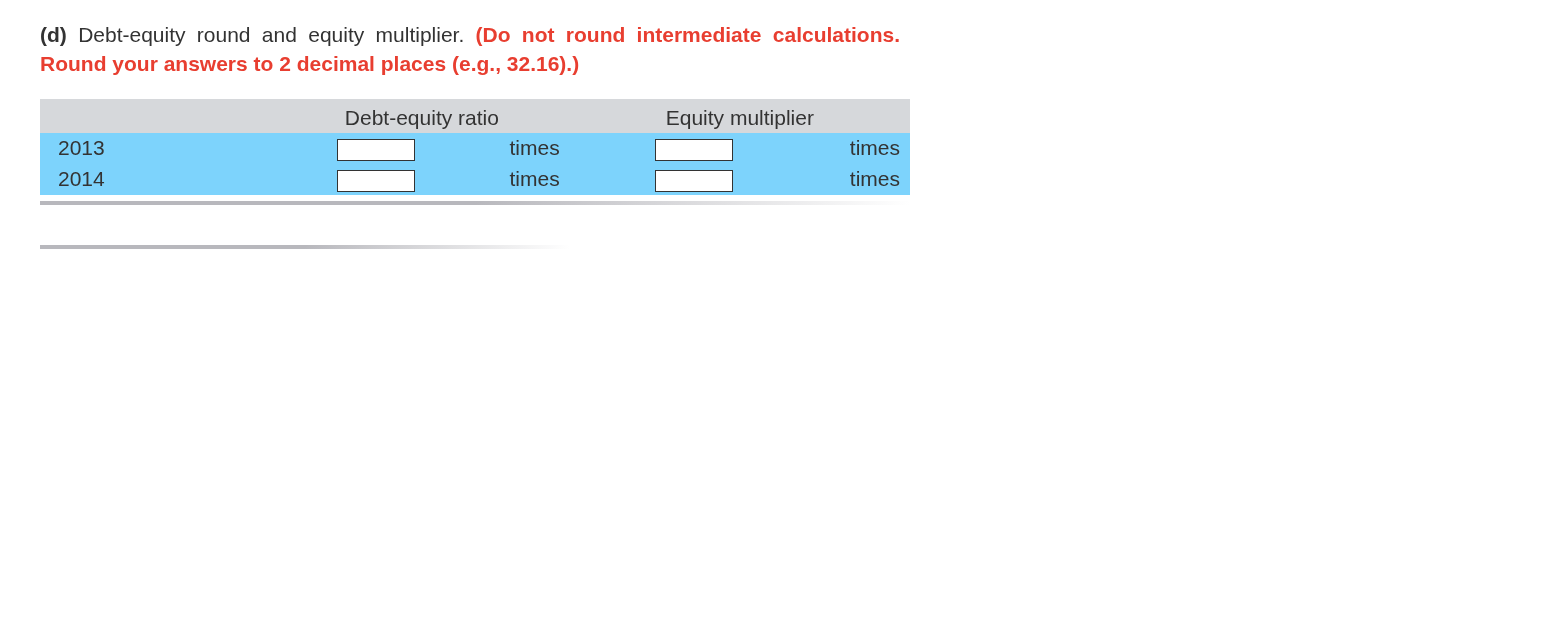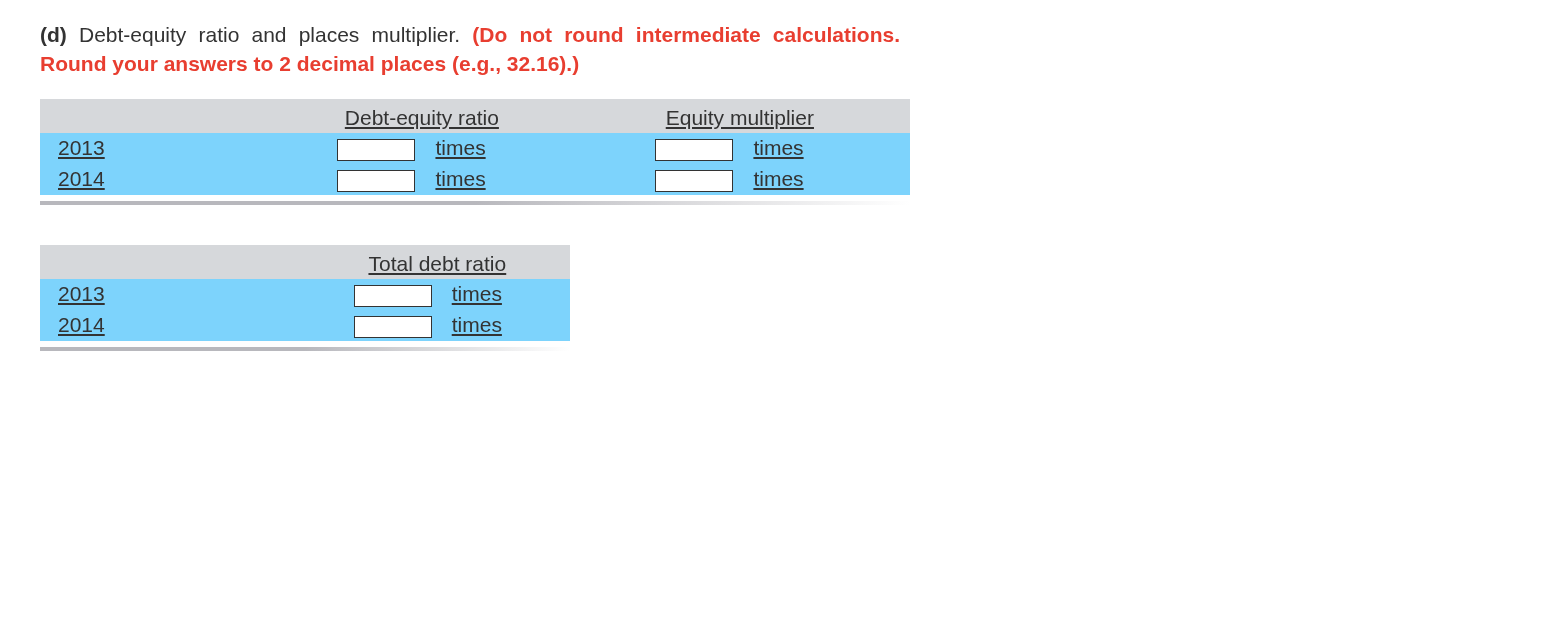--- a/index.html
+++ b/index.html
@@ -29,21 +29,20 @@
     text-justify: inter-word;
   }
   .redtext {
     color: #e83e30;
     font-weight: 700;
   }
   table.answer {
     border-collapse: collapse;
     margin-top: 8px;
     font-size: 21px;
-    text-decoration: underline;
   }
   table.answer th {
     font-weight: 400;
     text-align: center;
     background: #d6d8db;
     padding: 3px 20px;
   }
   table.answer th.blank {
     background: #d6d8db;
   }
@@ -64,38 +63,38 @@
     border: 1px solid #333;
     background: #fff;
     font-size: 16px;
     padding: 0 3px;
     box-sizing: border-box;
   }
   .unit {
     color: #333;
   }
   .col-value { width: 130px; text-align: right; }
-  .col-unit  { width: 130px; text-align: left; padding-left:2px;}
+  .col-unit  { width: 130px; text-align: right; padding-left:2px;}
   hr.fade {
     border: none;
     height: 4px;
     margin: 6px 0 0 0;
     background: linear-gradient(to right, #b8b8bd 0%, #b8b8bd 50%, rgba(184,184,189,0) 100%);
   }
   hr.fade.w870 { width: 870px; }
   hr.fade.w530 { width: 530px; }
   .gap-top { height: 4px; background:#d6d8db; }
 </style>
 </head>
 <body>
 
 <div class="question">
   <div class="prompt prompt-d" style="width:860px;">
     <span class="label">(d)</span>
-    <span>Debt-equity ratio and places multiplier.</span>
+    <span>Debt-equity round and equity multiplier.</span>
     <span class="redtext">(Do not round intermediate calculations. Round your answers to 2 decimal places (e.g., 32.16).)</span>
   </div>
 
   <table class="answer" style="width:870px;">
     <tbody>
         <tr>
           <td colspan="5" class="gap-top" style="padding:0;"></td>
         </tr>
     <tr>
       <th class="blank" style="width:210px;"></th>
@@ -116,35 +115,14 @@
       <td class="col-value"><input class="ans" style=""></td>
       <td class="col-unit"><span class="unit">times</span></td>
     </tr>
   </tbody>
     </table>
   <hr class="fade w870">
 </div>
 
 <div class="question">
 
-  <table class="answer" style="width:530px;">
-    <tbody>
-        <tr>
-          <td colspan="3" class="gap-top" style="padding:0;"></td>
-        </tr>
-    <tr>
-      <th class="blank" style="width:260px;"></th>
-      <th colspan="2" style="width:270px;">Total debt ratio</th>
-    </tr>
-    <tr class="datarow">
-      <td class="year">2013</td>
-      <td class="col-value"><input class="ans" style=""></td>
-      <td class="col-unit"><span class="unit">times</span></td>
-    </tr>
-    <tr class="datarow">
-      <td class="year">2014</td>
-      <td class="col-value"><input class="ans" style=""></td>
-      <td class="col-unit"><span class="unit">times</span></td>
-    </tr>
-  </tbody>
-    </table>
   <hr class="fade w530">
 </div>
 
 </body></html>

